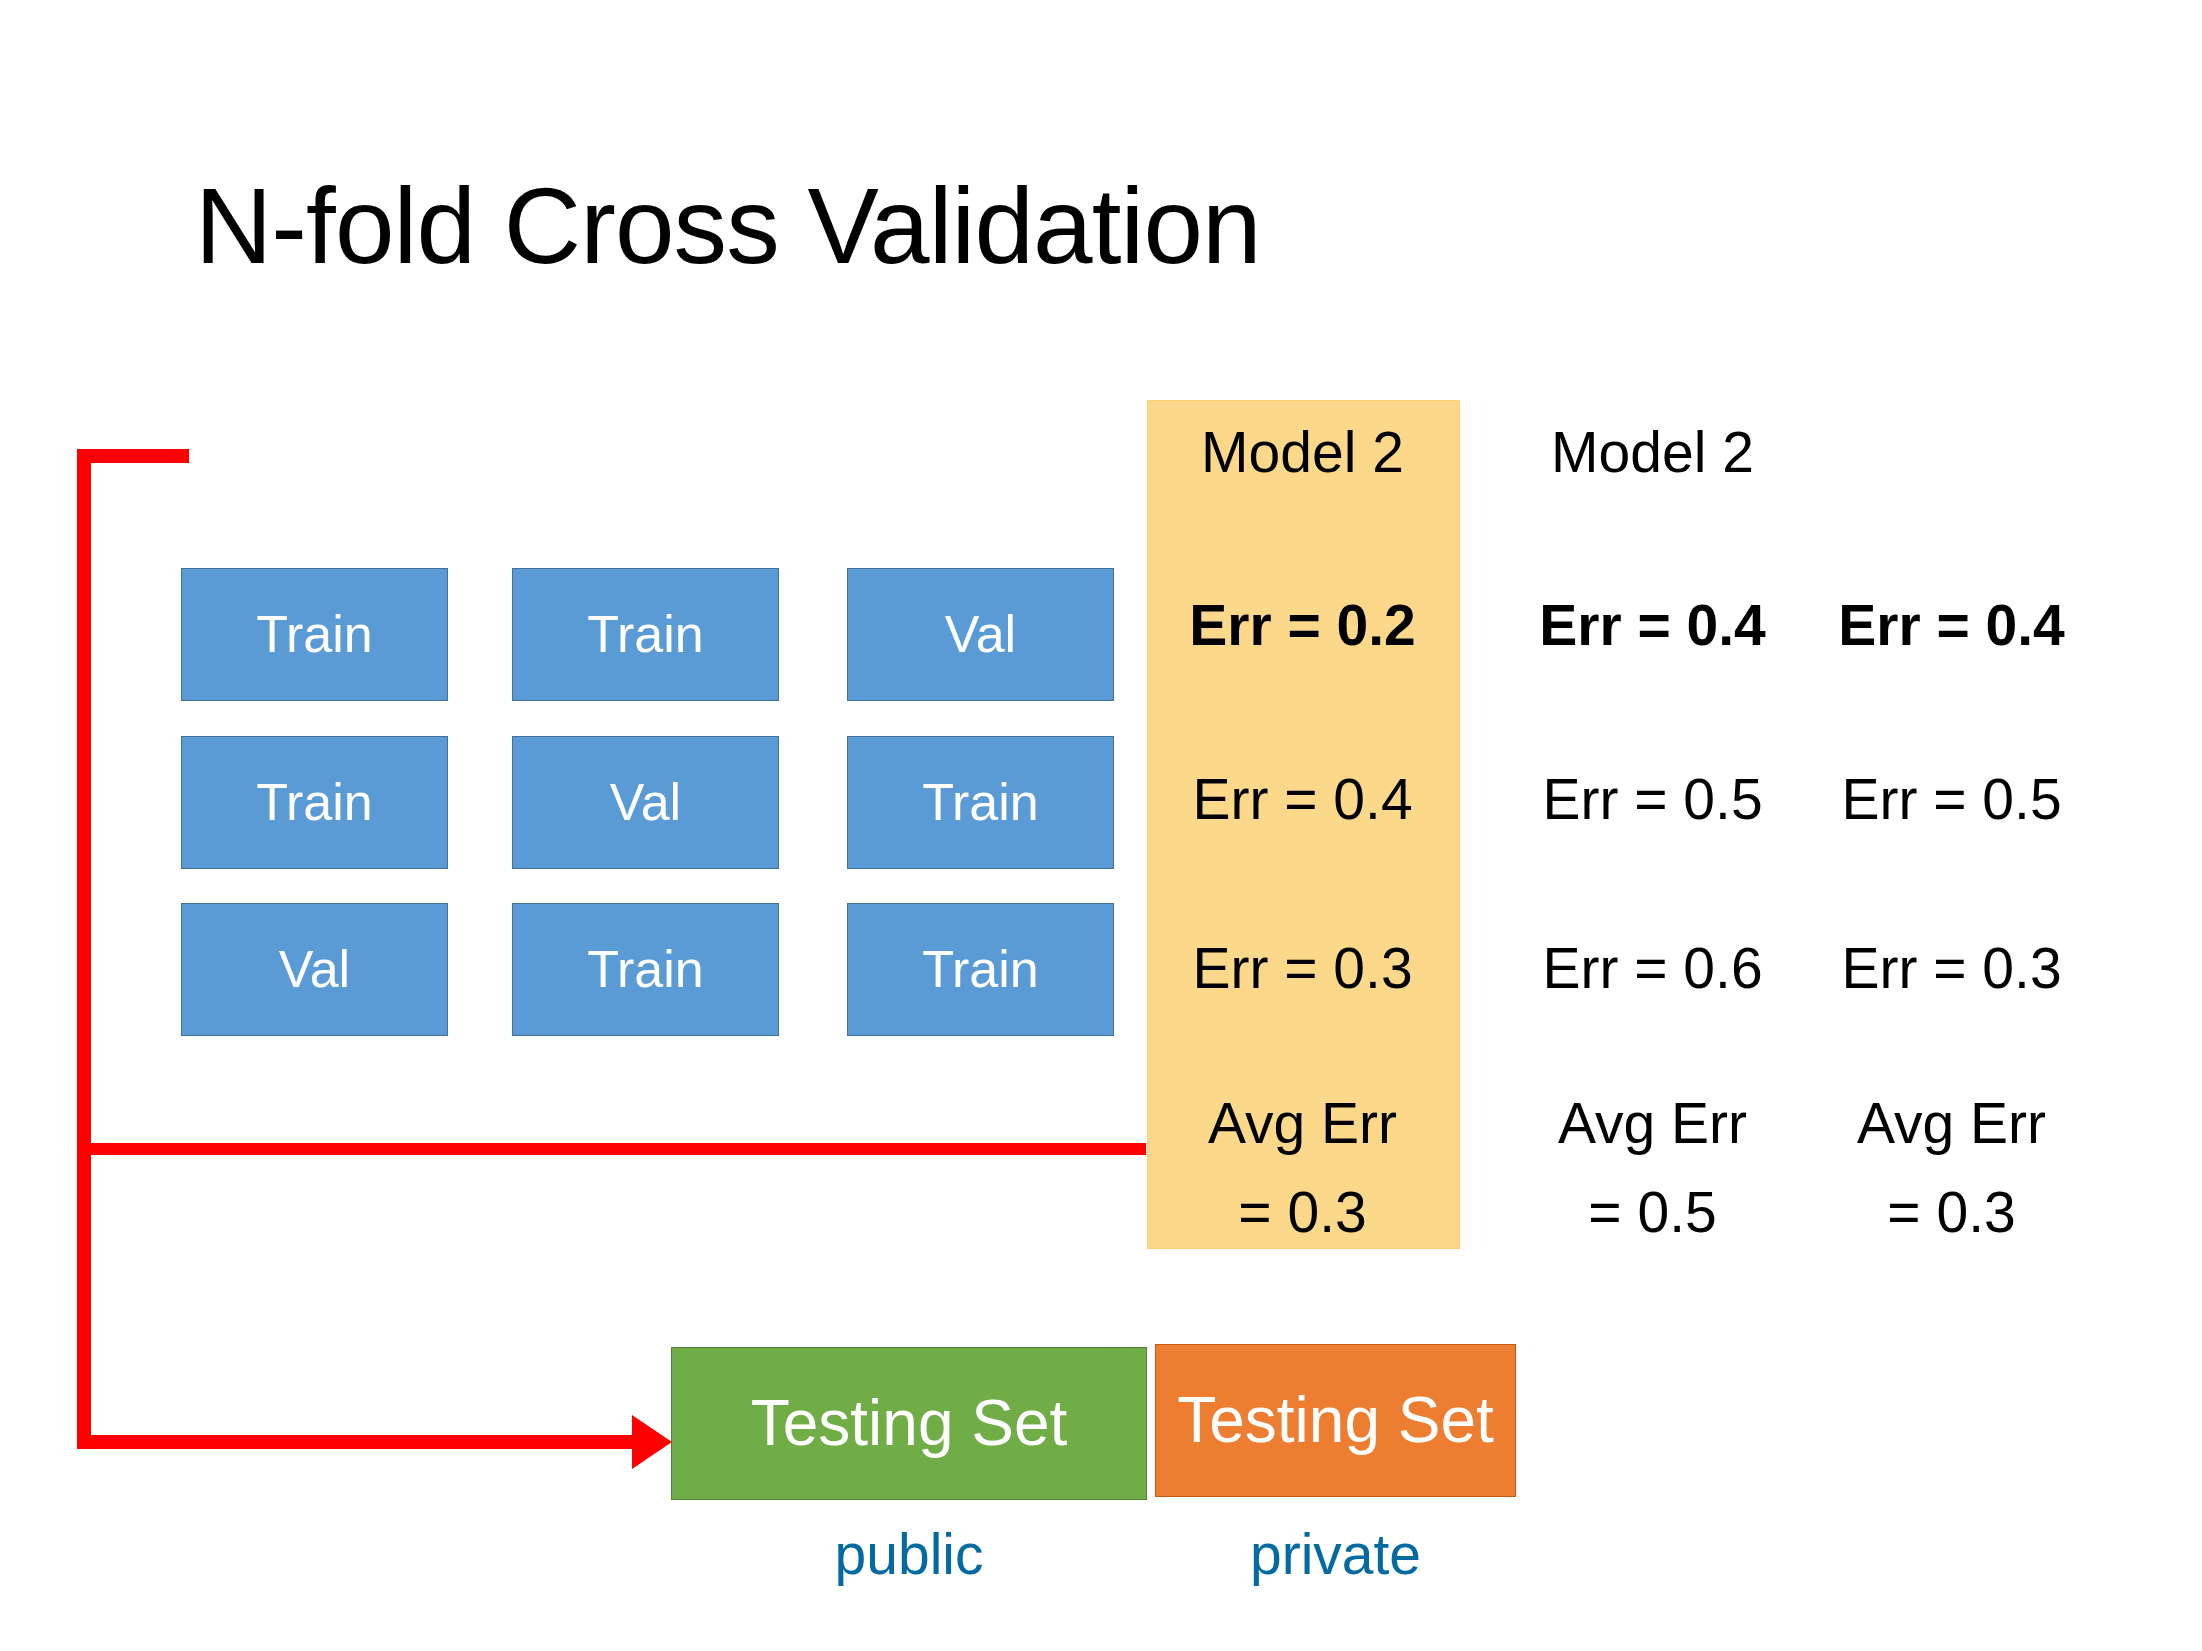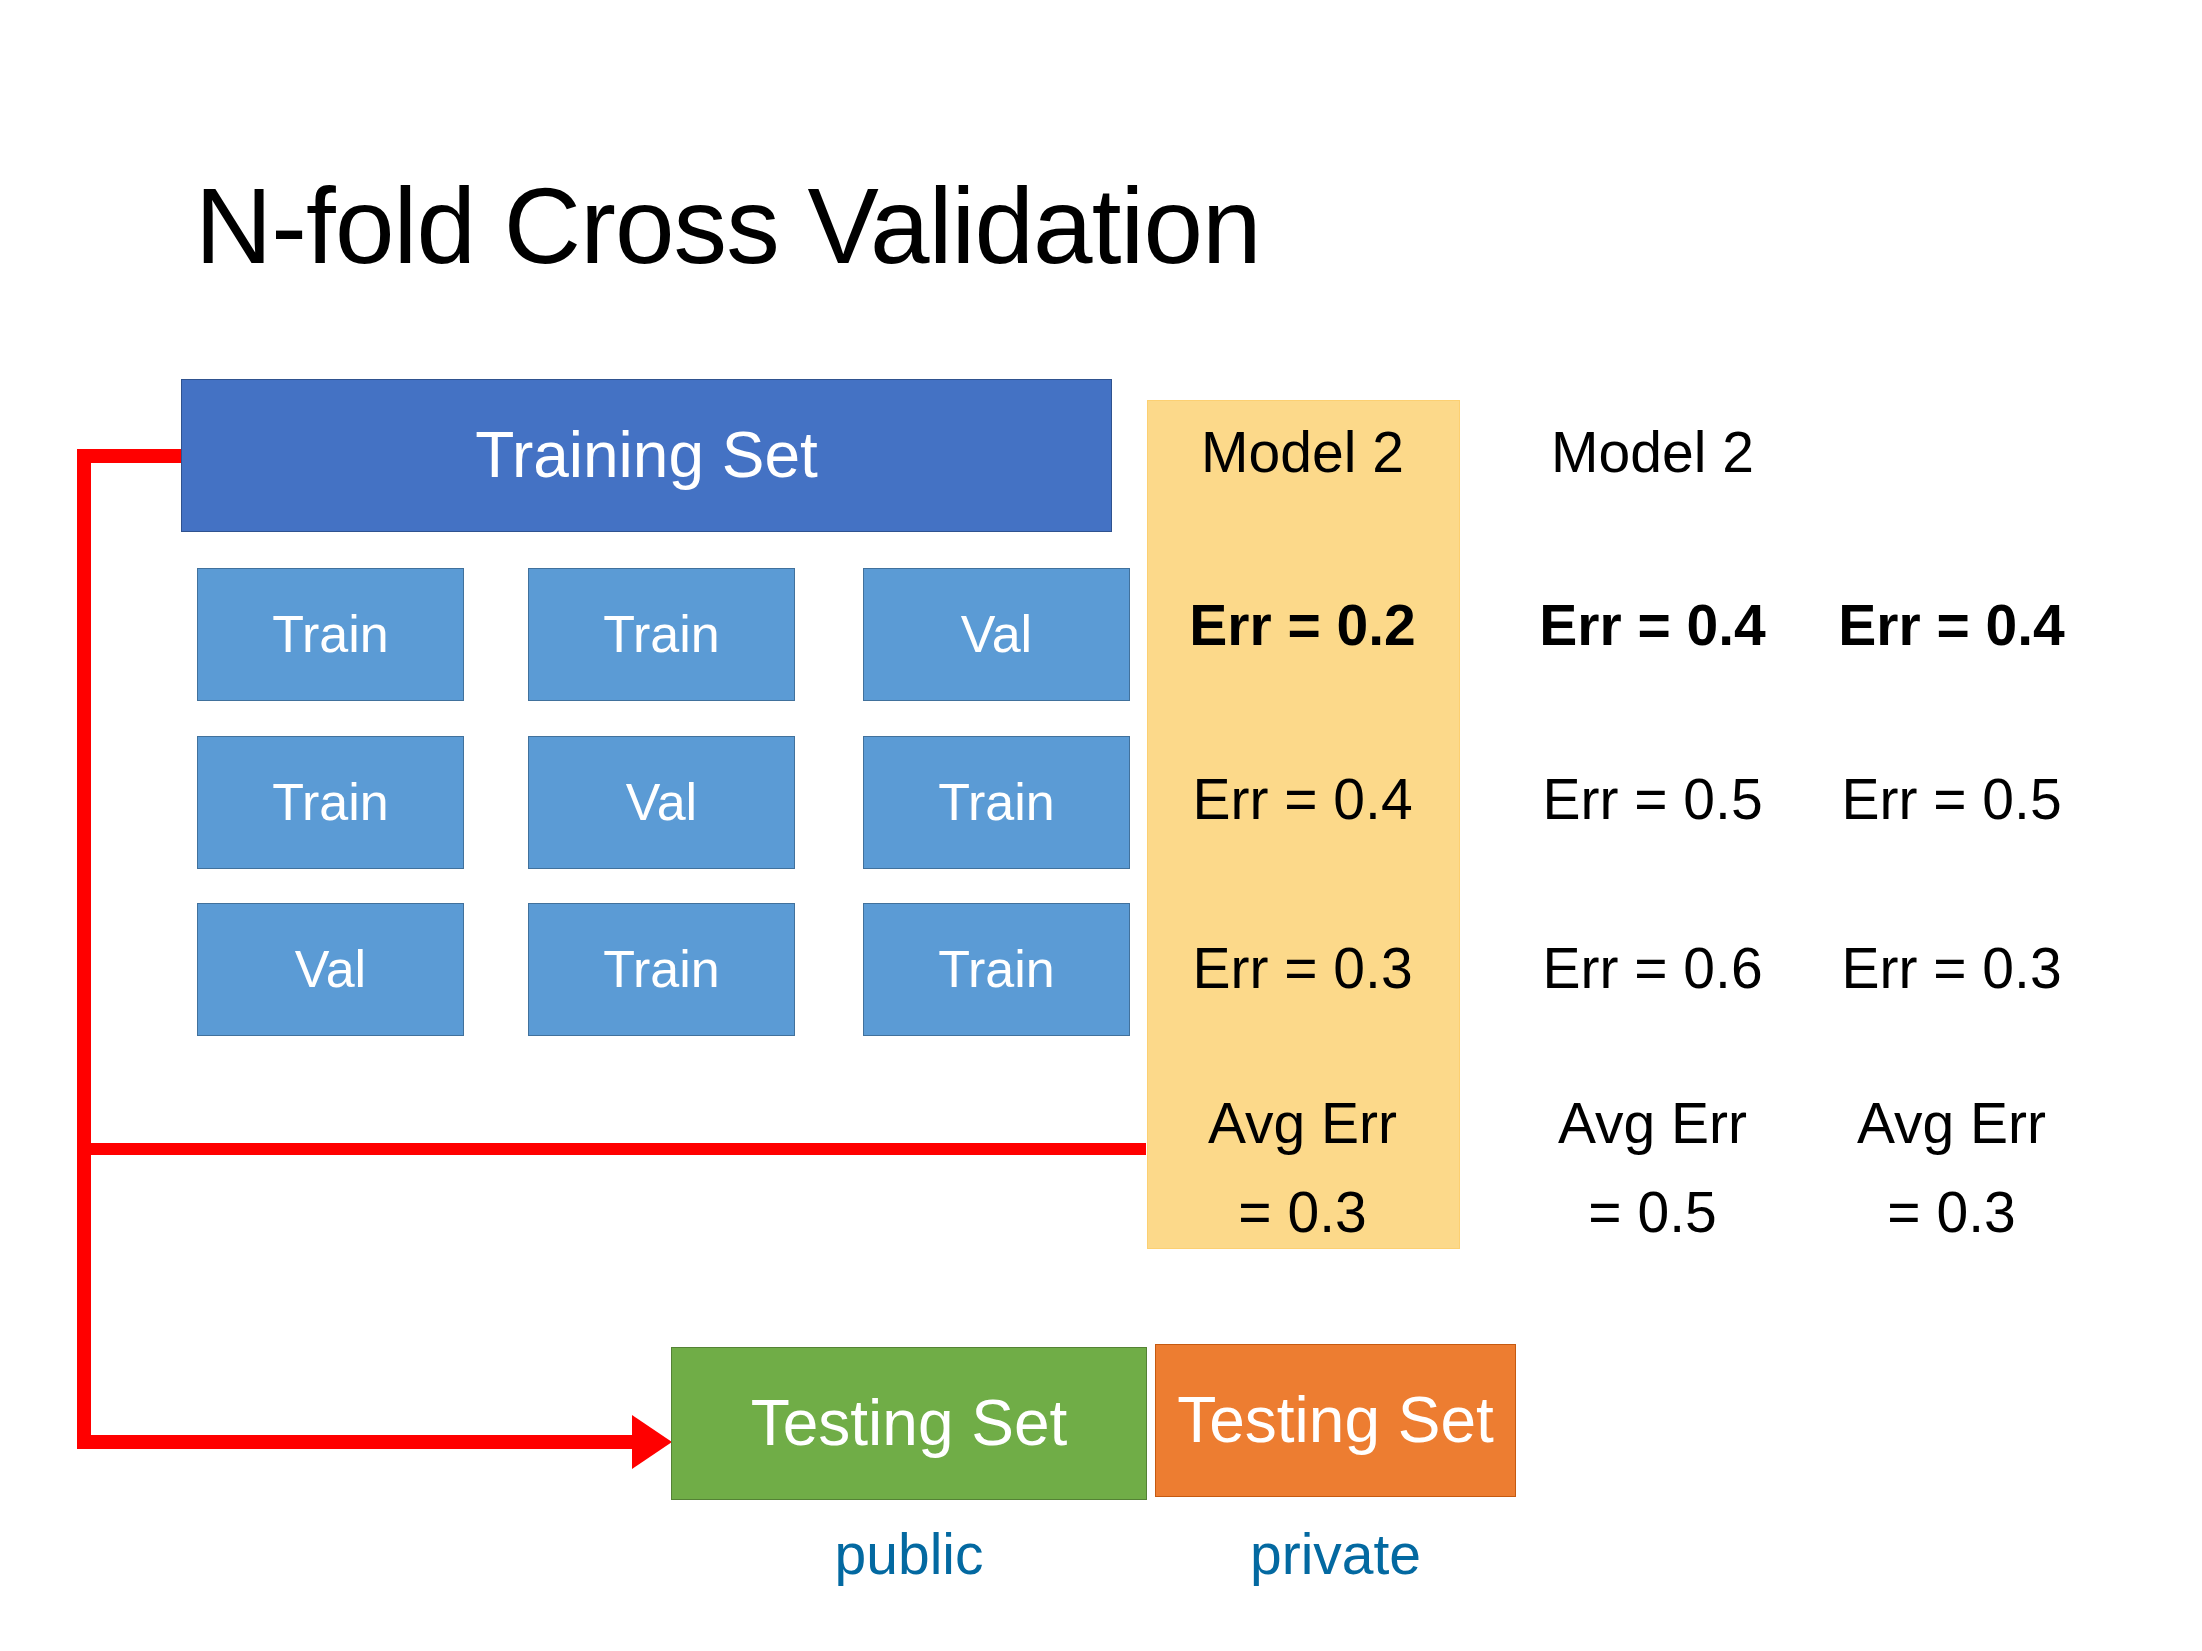--- a/index.html
+++ b/index.html
@@ -54,21 +54,20 @@
     border: 1.7px solid #2f528f;
     font-size: 64px;
   }
 
   .fold-cell {
     width: 267px;
     height: 133px;
     background: #5b9bd5;
     border: 1.7px solid #41719c;
     font-size: 52px;
-    margin-left: 16px;
   }
 
   .testing-public {
     left: 671px;
     top: 1347px;
     width: 476px;
     height: 153px;
     background: #70ad47;
     border: 1.7px solid #548235;
     font-size: 64px;
@@ -194,23 +193,20 @@
 <div id="slide">
 
   <div id="title">N-fold Cross Validation</div>
 
   <div class="red-line" id="red-top-h"></div>
   <div class="red-line" id="red-vert"></div>
   <div class="red-line" id="red-mid-h"></div>
   <div class="red-line" id="red-bot-h"></div>
   <div id="red-arrowhead"></div>
 
-  <div class="box training-set">
-    <span>Training Set</span>
-  </div>
 
   <div class="box fold-cell" style="left:181px;  top:568px;">
       <span>Train</span>
     </div>
   <div class="box fold-cell" style="left:512px;  top:568px;">
       <span>Train</span>
     </div>
   <div class="box fold-cell" style="left:847px;  top:568px;">
       <span>Val</span>
     </div>

